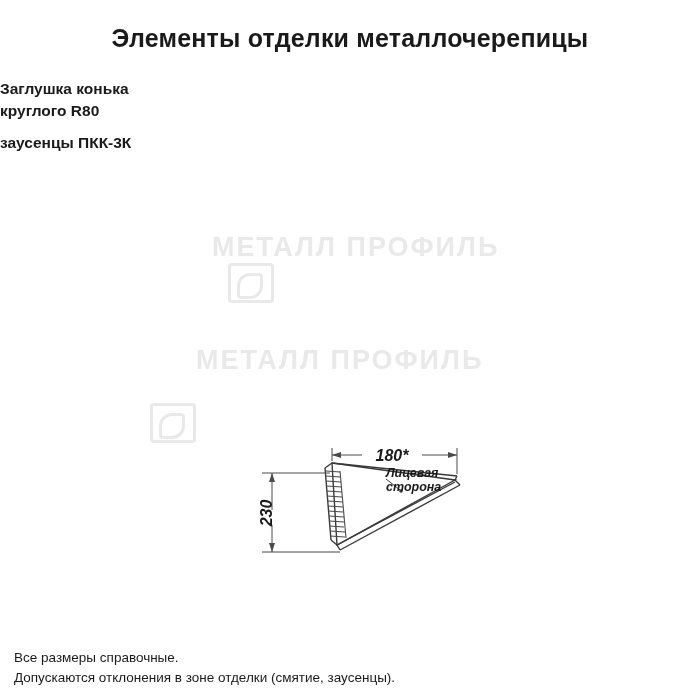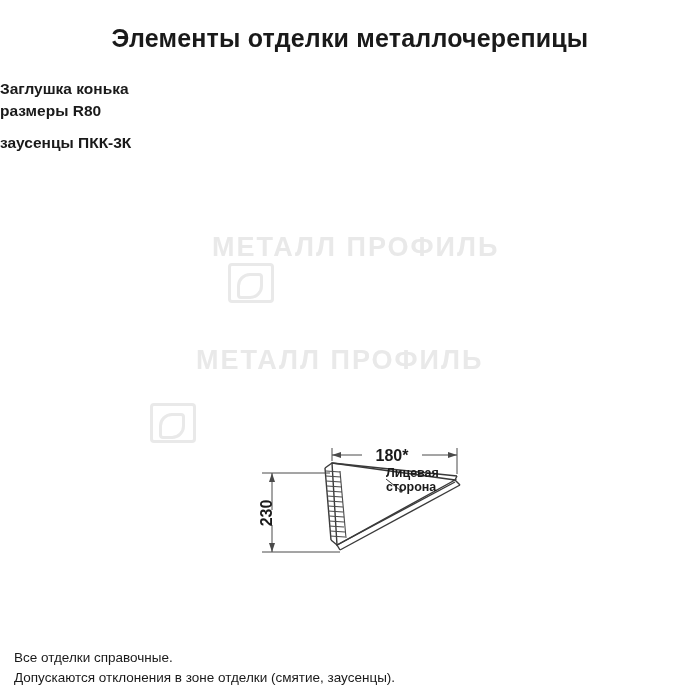--- a/index.html
+++ b/index.html
@@ -46,20 +46,21 @@
   .subtitle-1 { top: 78px; }
   .subtitle-2 { top: 100px; }
   .subtitle-3 { top: 132px; }
 
   .drawing {
     position: absolute;
     left: 0;
     top: 180px;
     width: 700px;
     height: 380px;
+    font-style: italic;
   }
 
   .watermarks {
     position: absolute;
     left: 0; top: 0;
     width: 700px;
     height: 700px;
     pointer-events: none;
   }
 
@@ -125,21 +126,21 @@
   <div class="watermarks">
     <div class="wm-logo wm-logo-1"></div>
     <div class="wm wm-1">МЕТАЛЛ ПРОФИЛЬ</div>
     <div class="wm-logo wm-logo-2"></div>
     <div class="wm wm-2">МЕТАЛЛ ПРОФИЛЬ</div>
   </div>
 
   <div class="title">Элементы отделки металлочерепицы</div>
 
   <div class="subtitle subtitle-1">Заглушка конька</div>
-  <div class="subtitle subtitle-2">размеры R80</div>
+  <div class="subtitle subtitle-2">круглого R80</div>
   <div class="subtitle subtitle-3">заусенцы   ПКК-3К</div>
 
   <div class="drawing">
     <svg width="700" height="380" viewBox="0 0 700 380" xmlns="http://www.w3.org/2000/svg">
       <g stroke="#3a3a3a" fill="none" stroke-width="1.4">
 
         <path d="M332 283 L455 300 L337 365 L332 283 Z"></path>
 
         <path d="M332 283 L457 296"></path>
 
@@ -193,16 +194,16 @@
 
       <g stroke="#3a3a3a" stroke-width="1">
         <line x1="400" y1="310" x2="386" y2="299"></line>
         <circle cx="401" cy="311" r="1.8" fill="#3a3a3a" stroke="none"></circle>
       </g>
       <text class="dim-text" x="386" y="297" font-size="12.5" font-weight="bold" fill="#1a1a1a">Лицевая</text>
       <text class="dim-text" x="386" y="311" font-size="12.5" font-weight="bold" fill="#1a1a1a">сторона</text>
     </svg>
   </div>
 
-  <div class="footer footer-1">Все отделки справочные.</div>
+  <div class="footer footer-1">Все размеры справочные.</div>
   <div class="footer footer-2">Допускаются отклонения в зоне отделки (смятие, заусенцы).</div>
 
 </div>
 
 </body></html>

